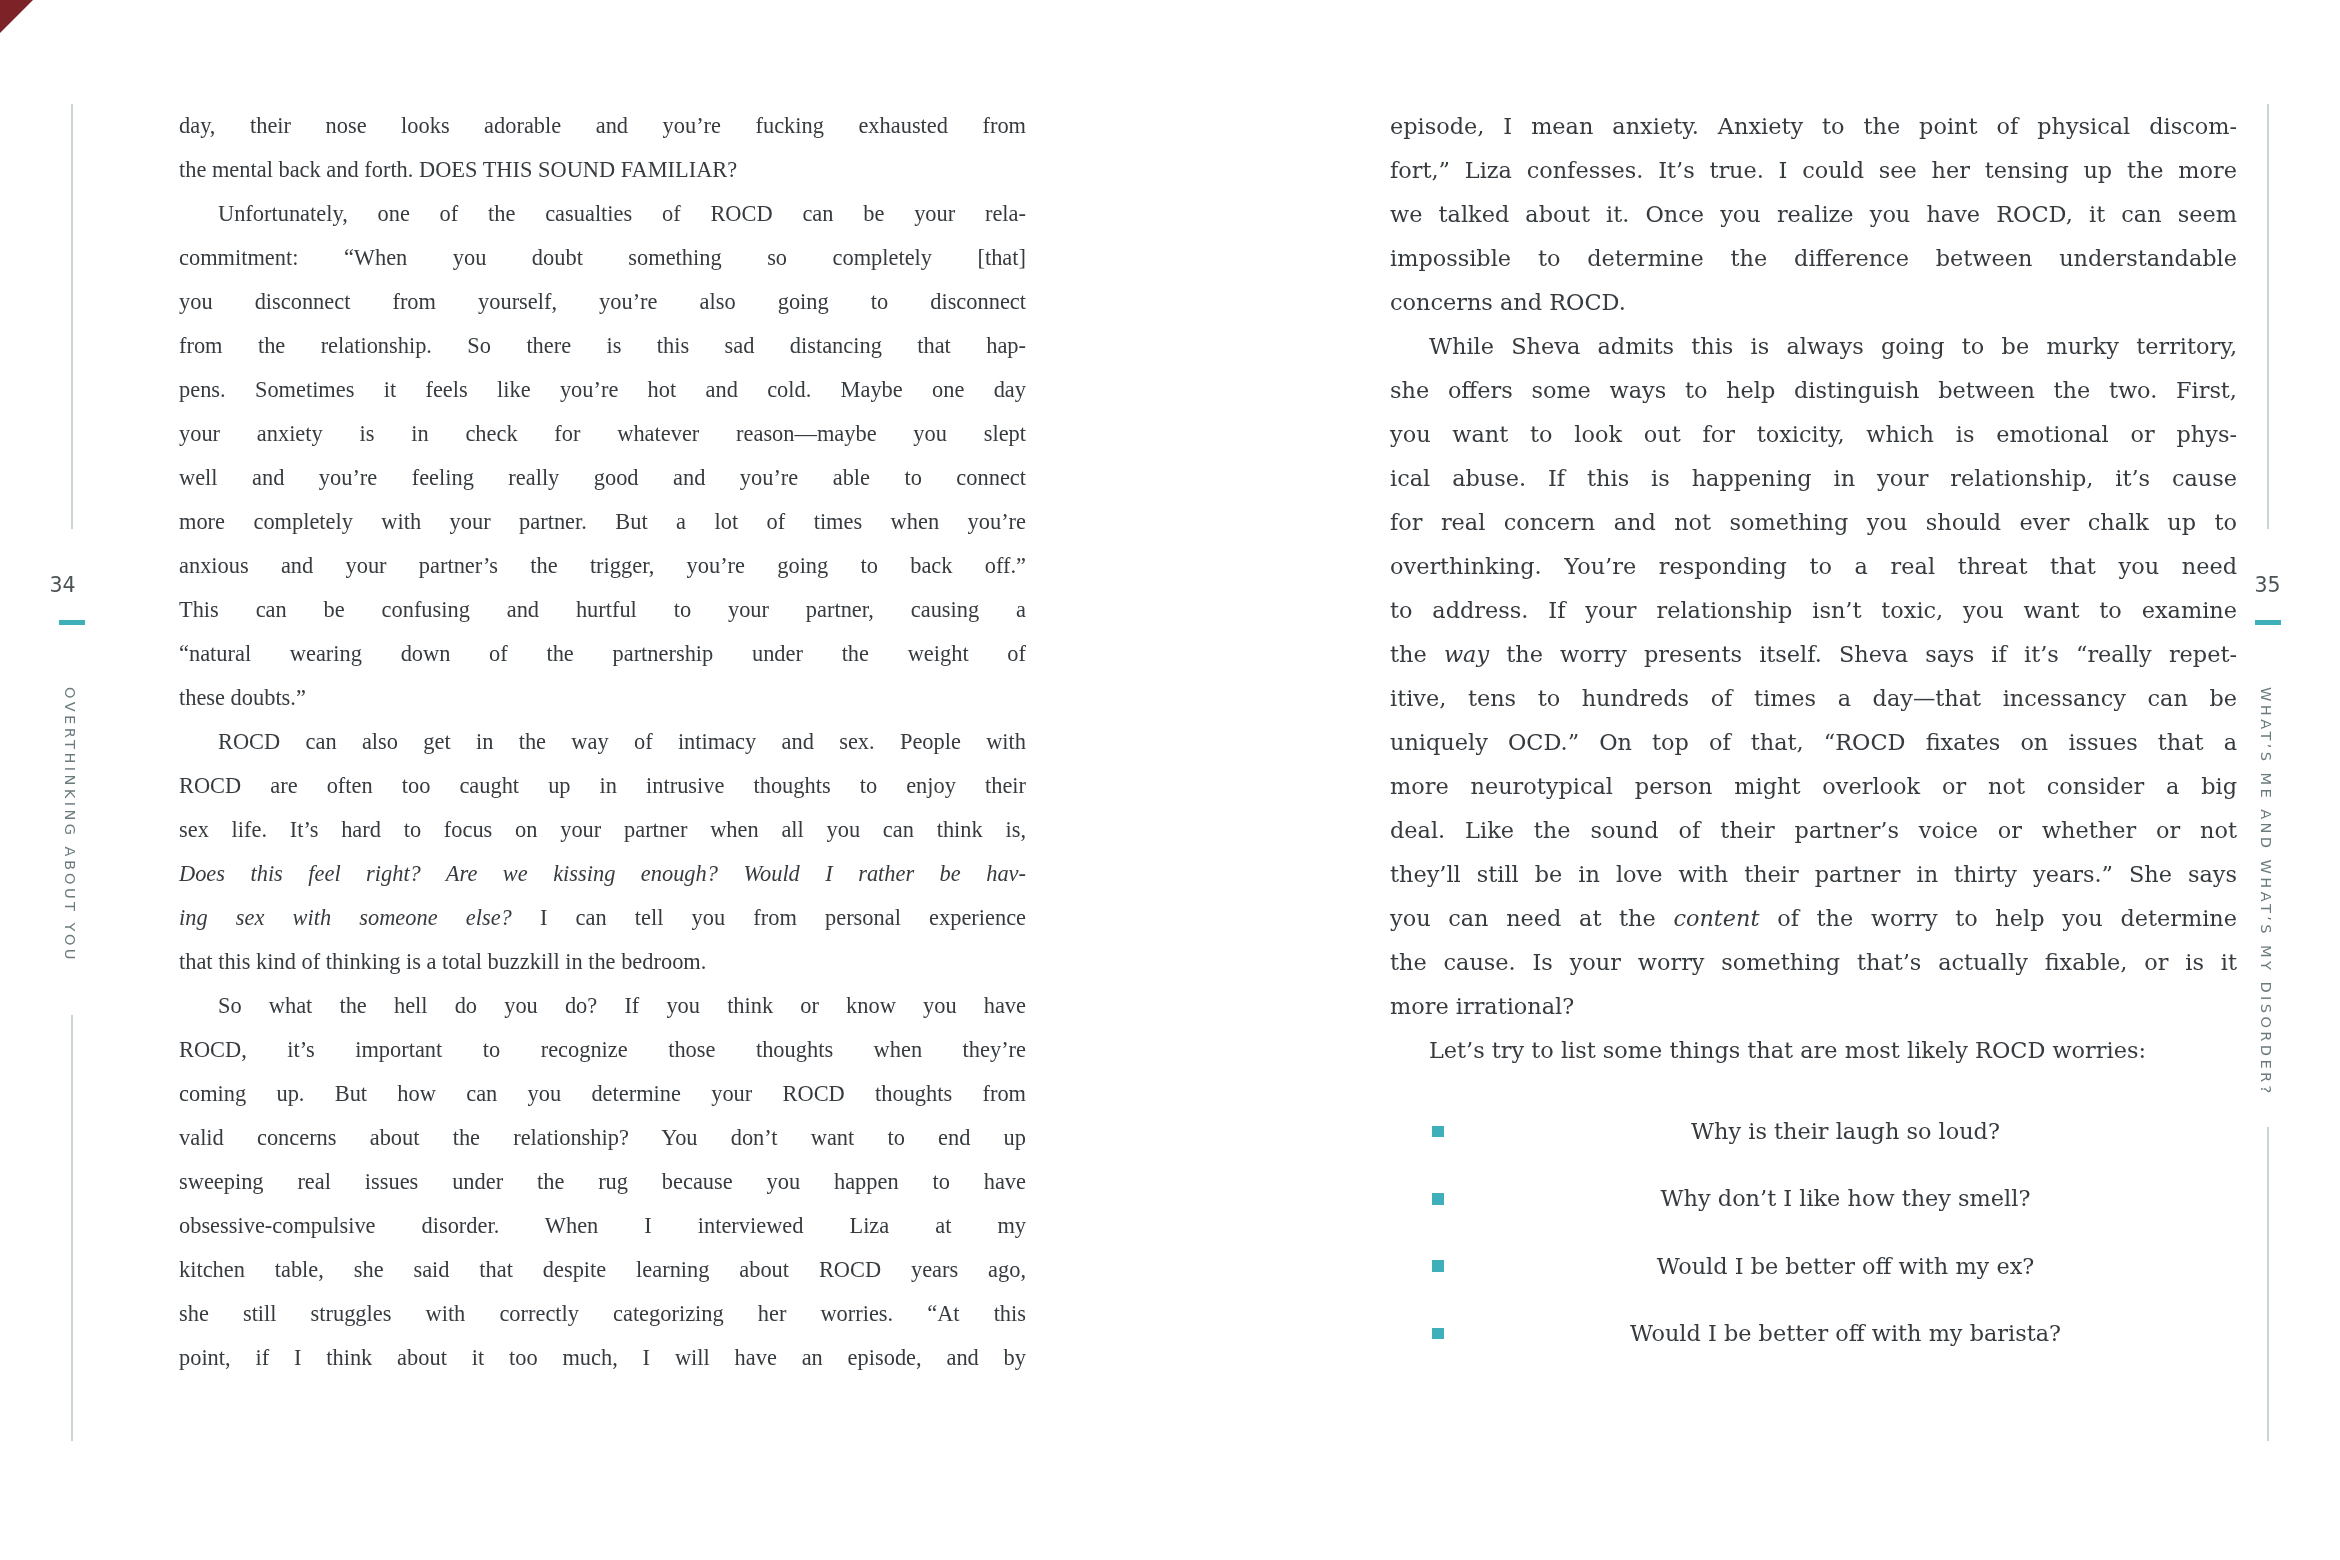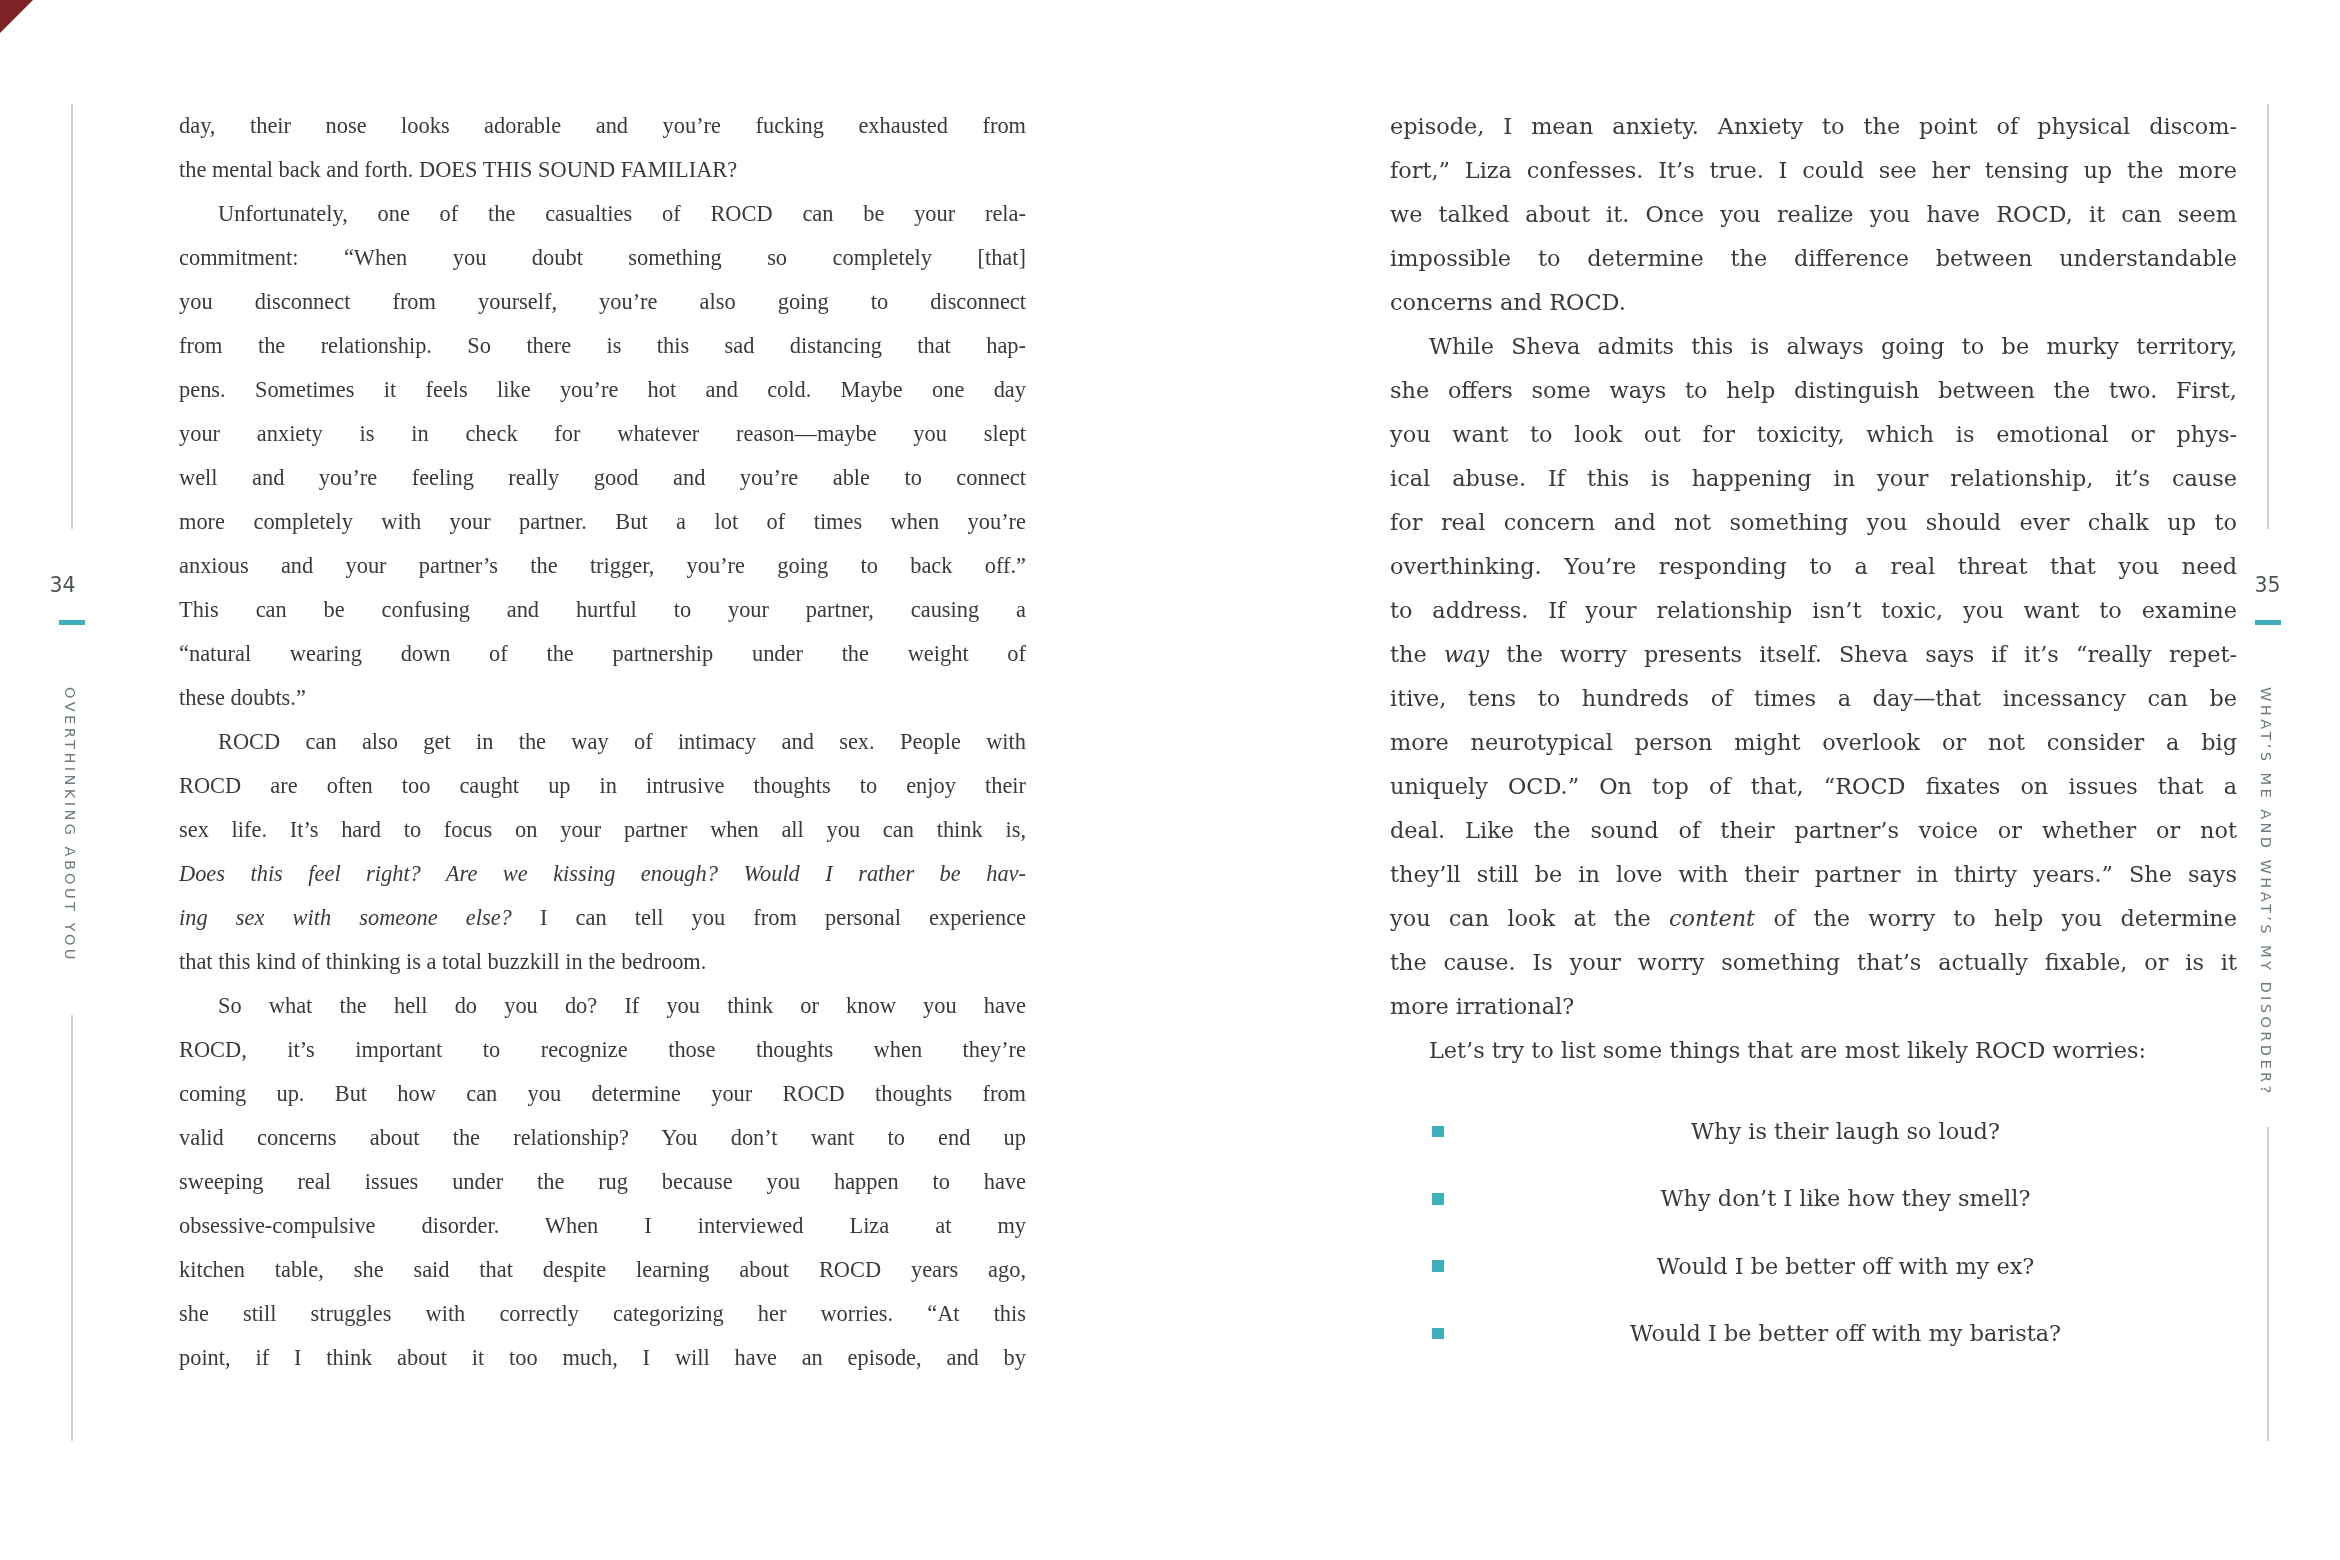--- a/index.html
+++ b/index.html
@@ -108,25 +108,25 @@
       <div class="line"><span>concerns and ROCD.</span></div>
       <div class="line just ind"><span>While Sheva admits this is always going to be murky territory,</span></div>
       <div class="line just"><span>she offers some ways to help distinguish between the two. First,</span></div>
       <div class="line just"><span>you want to look out for toxicity, which is emotional or phys-</span></div>
       <div class="line just"><span>ical abuse. If this is happening in your relationship, it’s cause</span></div>
       <div class="line just"><span>for real concern and not something you should ever chalk up to</span></div>
       <div class="line just"><span>overthinking. You’re responding to a real threat that you need</span></div>
       <div class="line just"><span>to address. If your relationship isn’t toxic, you want to examine</span></div>
       <div class="line just"><span>the </span><span class="it">way</span><span> the worry presents itself. Sheva says if it’s “really repet-</span></div>
       <div class="line just"><span>itive, tens to hundreds of times a day—that incessancy can be</span></div>
+      <div class="line just"><span>uniquely OCD.” On top of that, “ROCD fixates on issues that a</span></div>
       <div class="line just"><span>more neurotypical person might overlook or not consider a big</span></div>
-      <div class="line just"><span>uniquely OCD.” On top of that, “ROCD fixates on issues that a</span></div>
       <div class="line just"><span>deal. Like the sound of their partner’s voice or whether or not</span></div>
       <div class="line just"><span>they’ll still be in love with their partner in thirty years.” She says</span></div>
-      <div class="line just"><span>you can look at the </span><span class="it">content</span><span> of the worry to help you determine</span></div>
+      <div class="line just"><span>you can need at the </span><span class="it">content</span><span> of the worry to help you determine</span></div>
       <div class="line just"><span>the cause. Is your worry something that’s actually fixable, or is it</span></div>
       <div class="line"><span>more irrational?</span></div>
       <div class="line ind"><span>Let’s try to list some things that are most likely ROCD worries:</span></div>
       <div class="bullets">
         <div class="bullet-item"><span class="bullet-square"></span><span>Why is their laugh so loud?</span></div>
         <div class="bullet-item"><span class="bullet-square"></span><span>Why don’t I like how they smell?</span></div>
         <div class="bullet-item"><span class="bullet-square"></span><span>Would I be better off with my ex?</span></div>
         <div class="bullet-item"><span class="bullet-square"></span><span>Would I be better off with my barista?</span></div>
       </div>
     </div>

